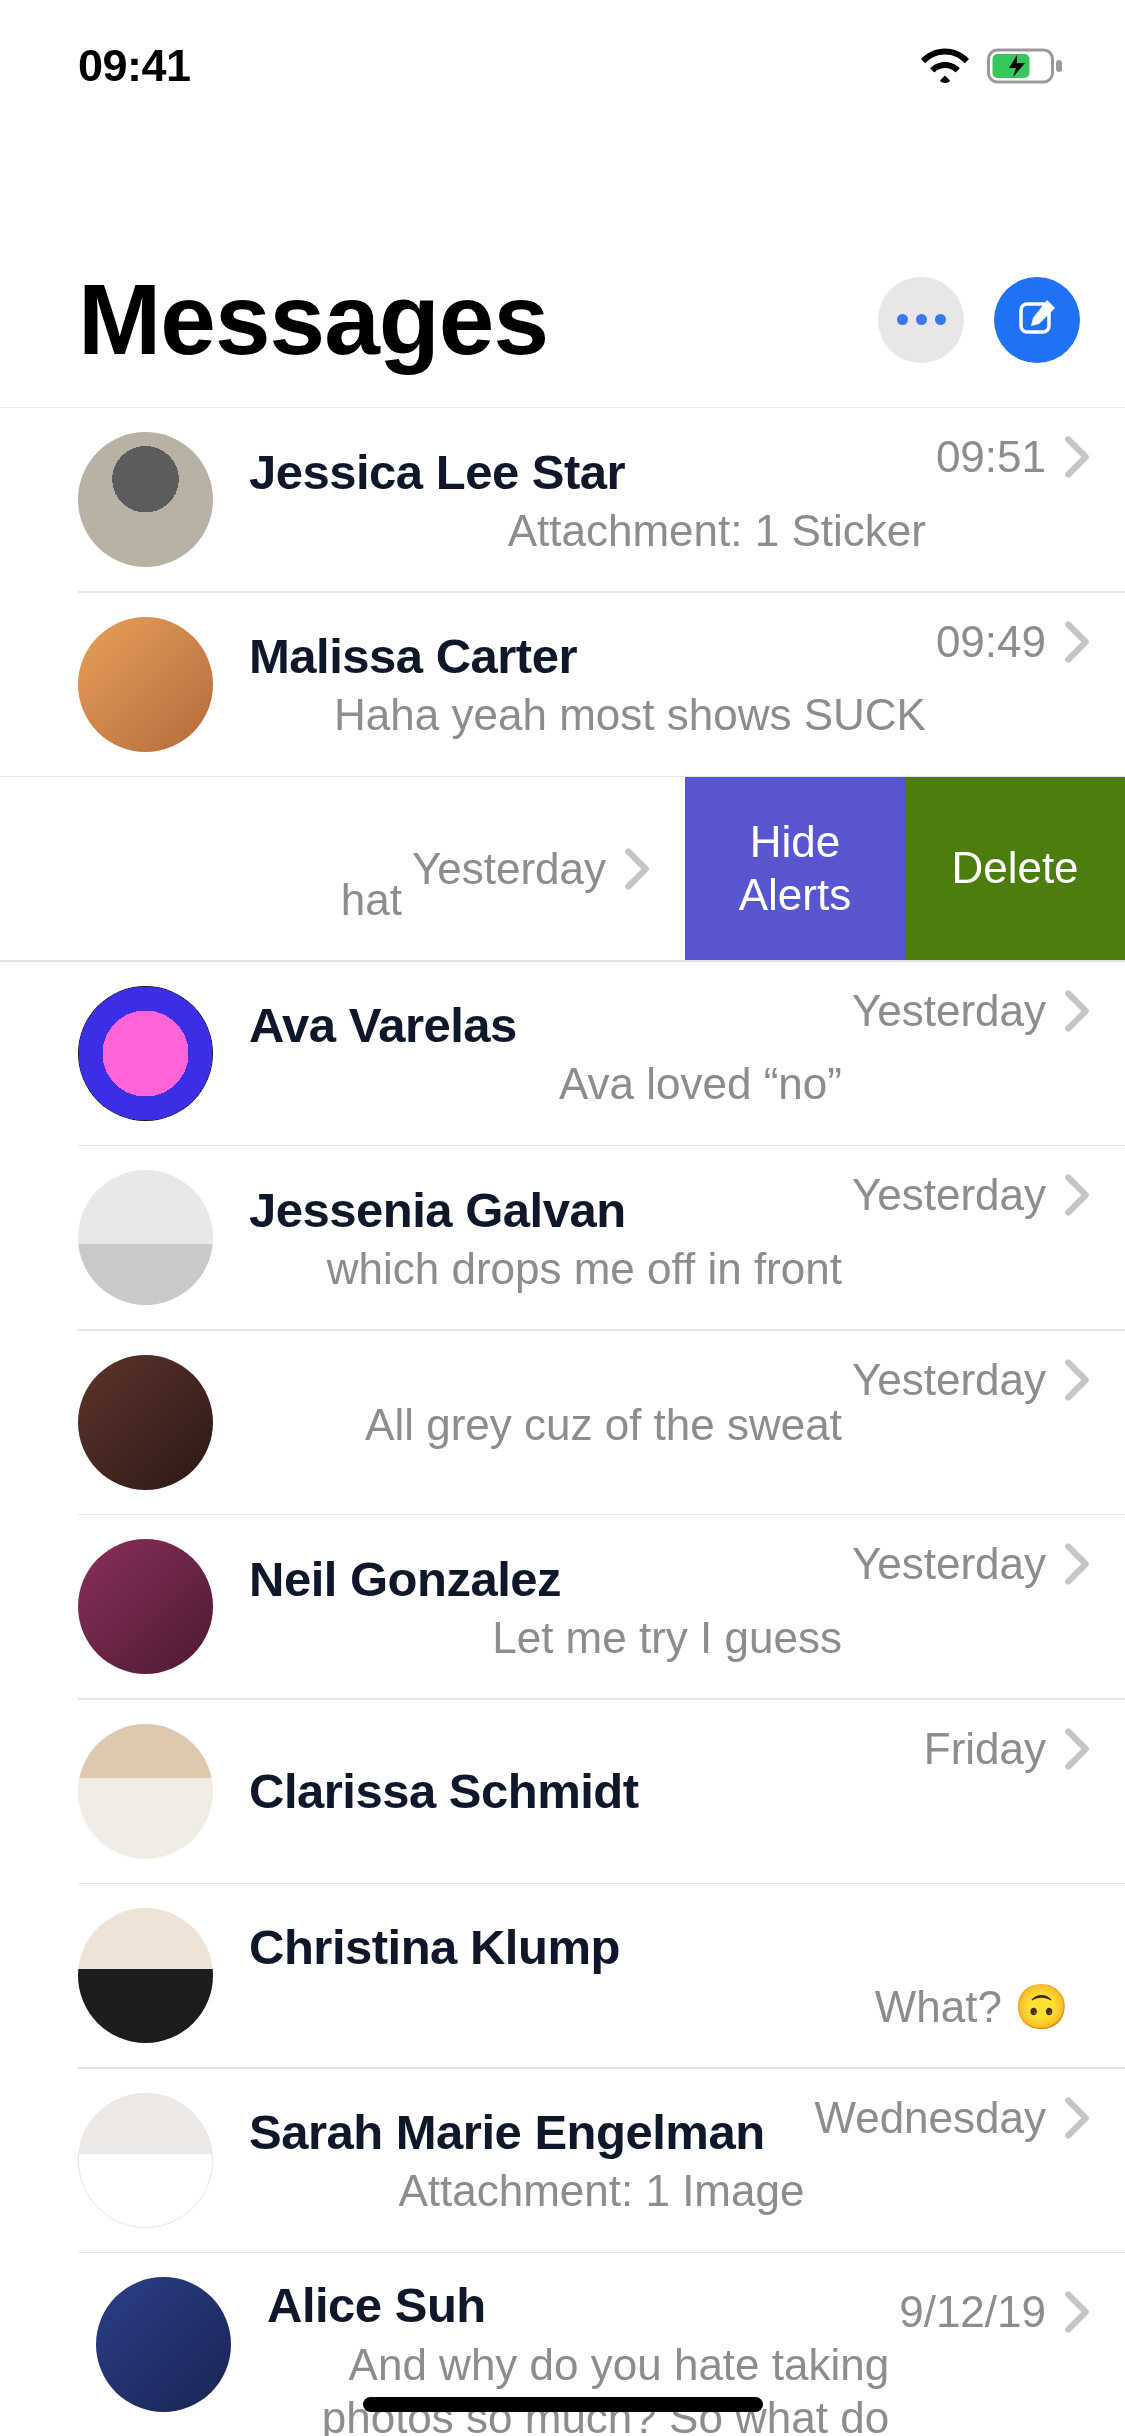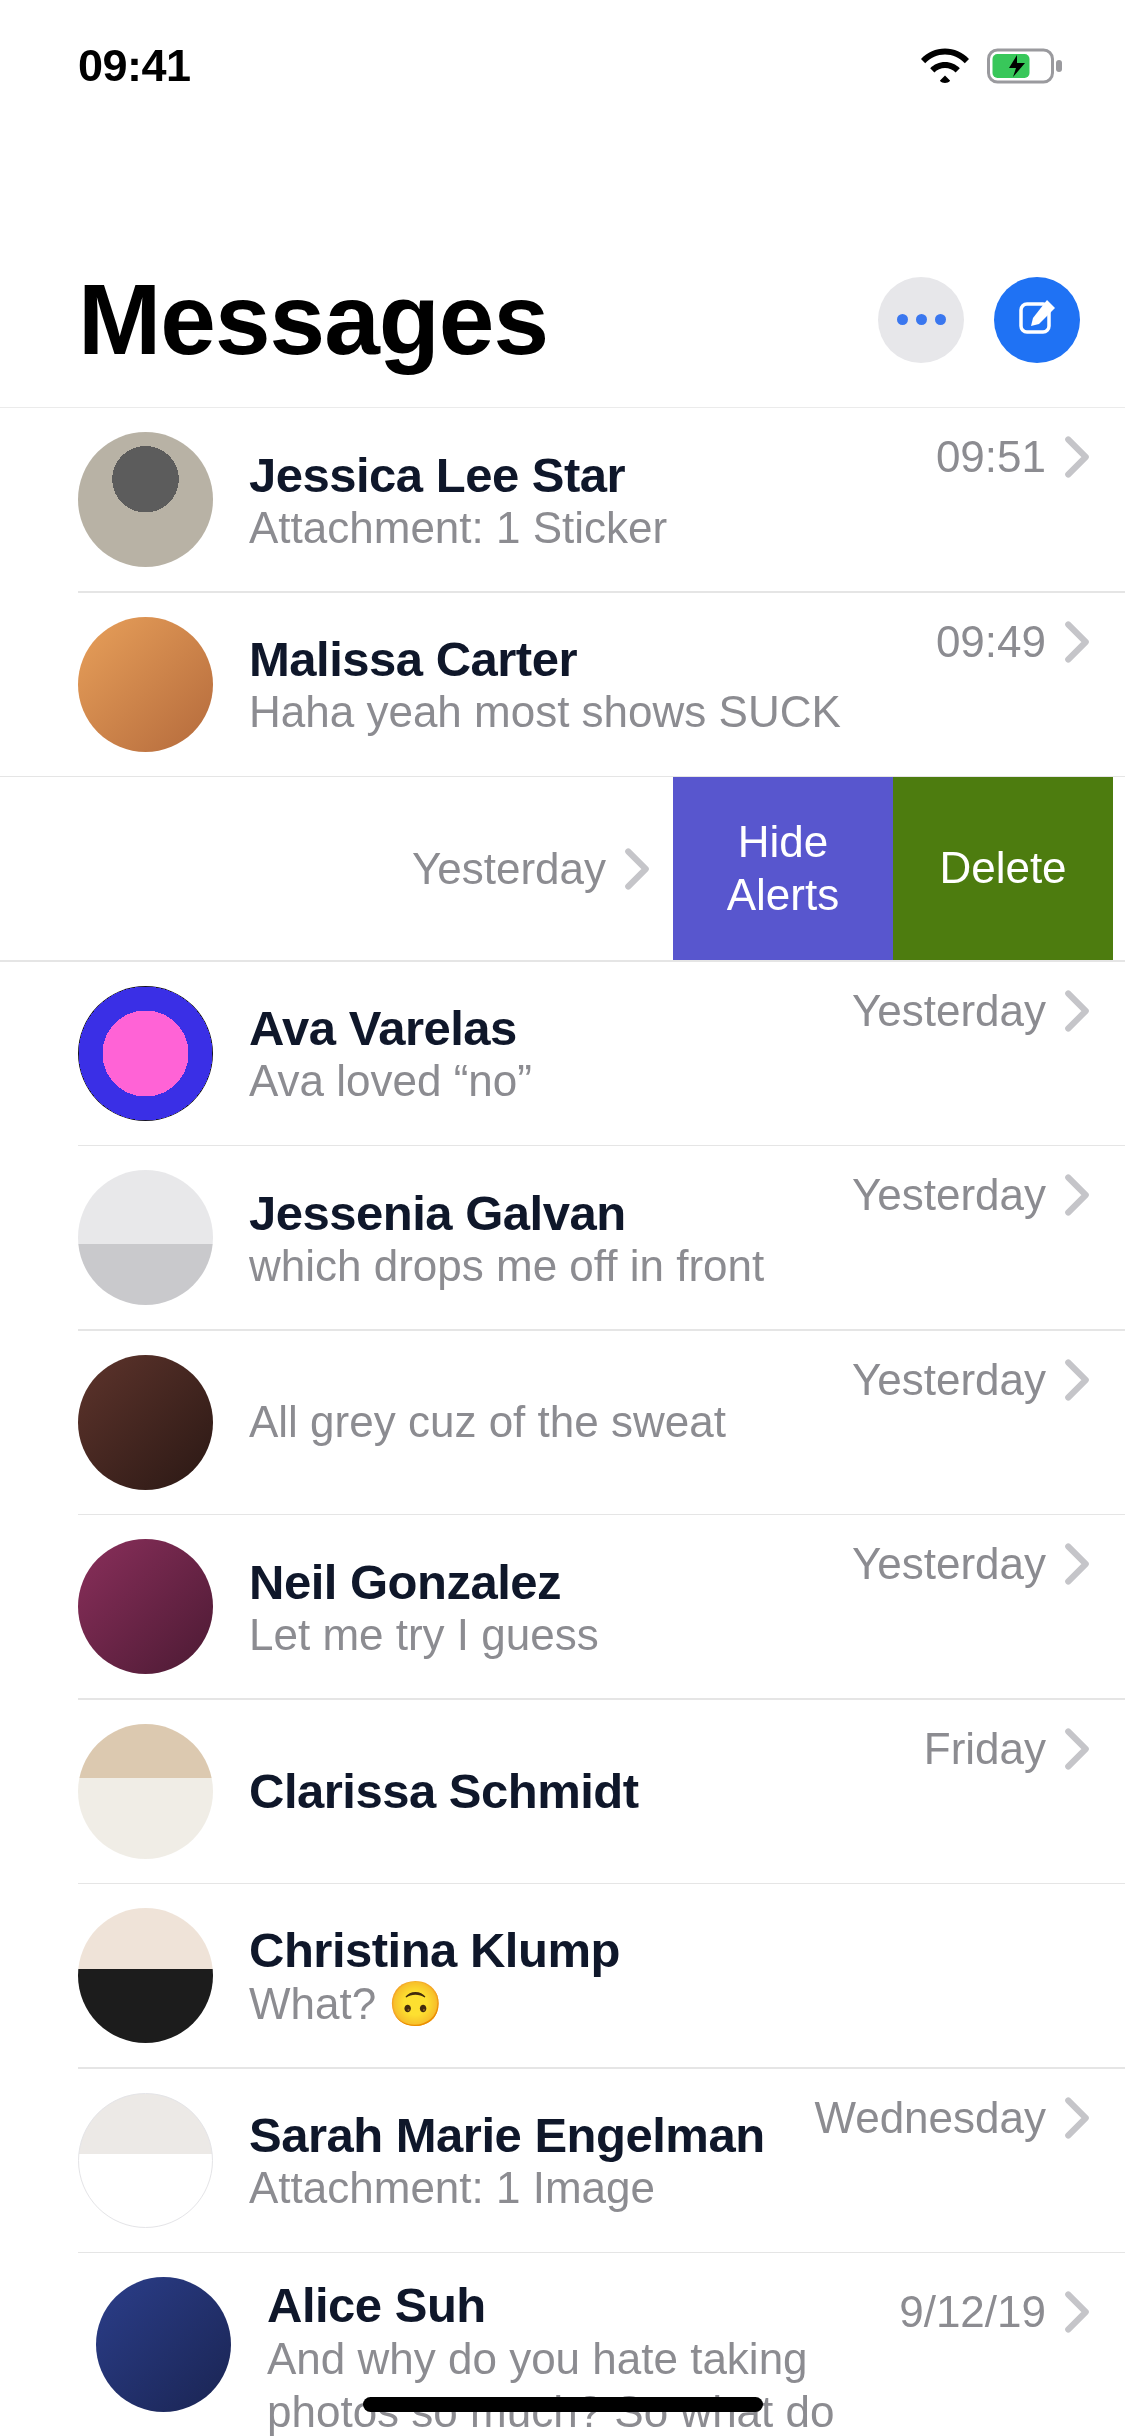--- a/index.html
+++ b/index.html
@@ -120,24 +120,26 @@
   }
   .convo-name {
     font-size: 49px;
     font-weight: 600;
     letter-spacing: -0.5px;
     color: #0f172a;
   }
   .convo-preview {
     font-size: 44px;
     color: #8c8c91;
+    margin-top: 6px;
     white-space: nowrap;
     overflow: hidden;
     text-overflow: ellipsis;
     max-width: 820px;
+    text-align: right;
   }
   .convo-preview.wrap {
     white-space: normal;
     overflow: visible;
     text-overflow: unset;
     line-height: 1.2;
     max-width: 820px;
   }
 
   .convo-right {
@@ -169,21 +171,21 @@
   }
   .swiped-content .convo-name {
     white-space: nowrap;
   }
   .swiped-content .convo-preview {
     max-width: none;
     white-space: nowrap;
   }
   .swiped-actions {
     position: absolute;
-    right: 12px;
+    right: 0;
     top: 0;
     bottom: 0;
     display: flex;
     justify-content: center;
   }
   .swiped-btn {
     width: 220px;
     display: flex;
     align-items: center;
     justify-content: center;

